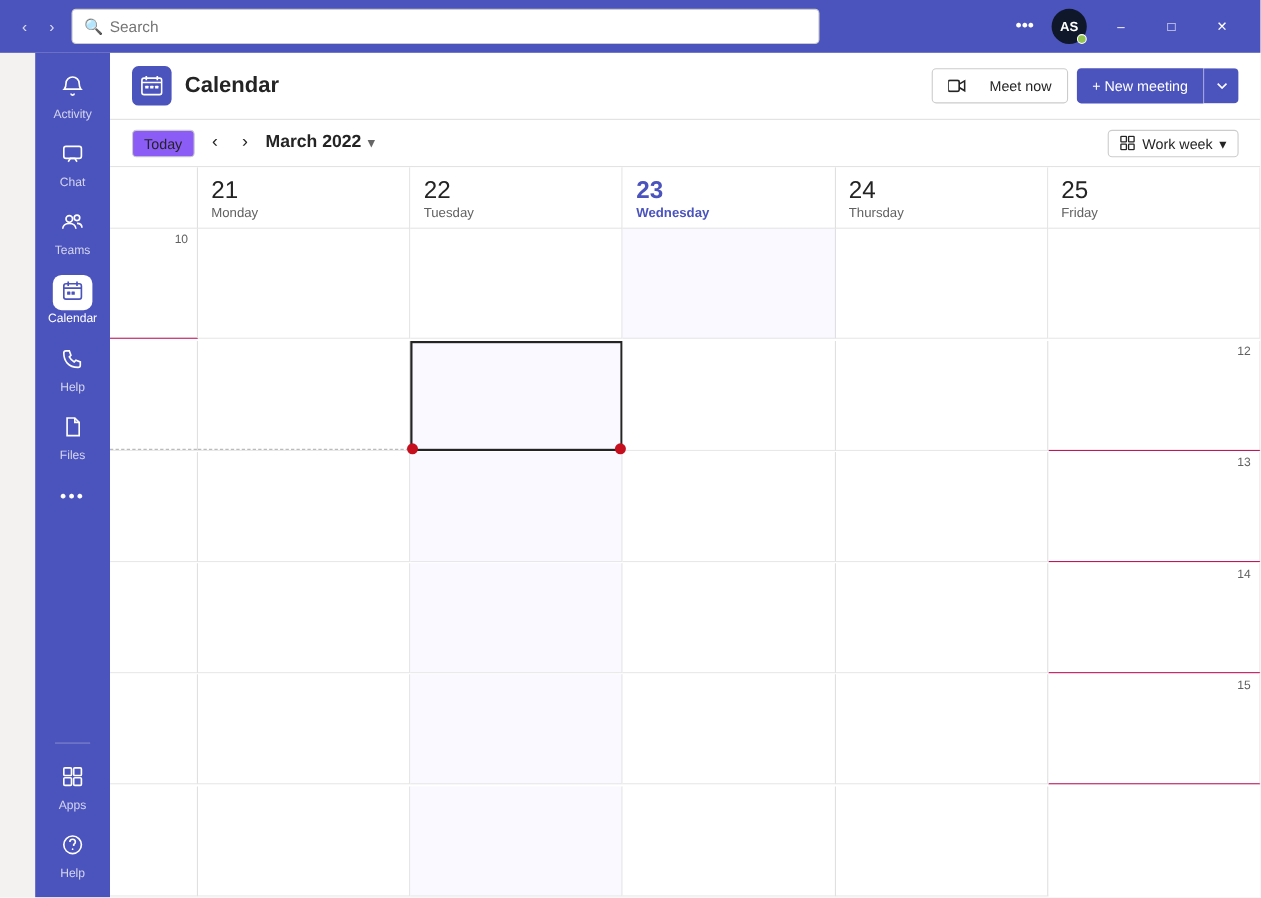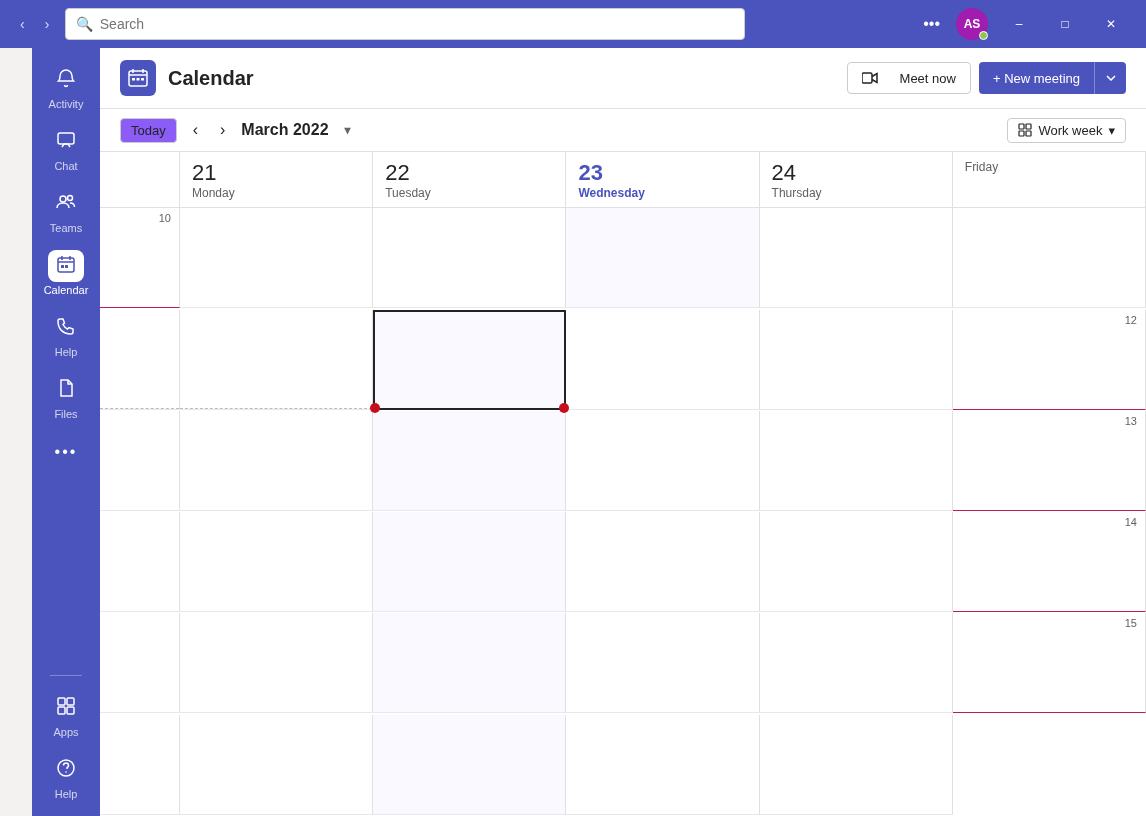--- a/index.html
+++ b/index.html
@@ -35,21 +35,21 @@
     }
     .search-bar input {
       border: none; outline: none; width: 100%;
       font-size: 14px; color: #333;
     }
     .search-icon { color: #666; font-size: 14px; }
     .title-bar-actions { display: flex; align-items: center; gap: 8px; margin-left: auto; }
     .title-bar-dots { color: white; font-size: 16px; padding: 4px 8px; cursor: pointer; }
     .avatar {
       width: 32px; height: 32px; border-radius: 50%;
-      background: #a21caf; color: white;
+      background: #0f172a; color: white;
       display: flex; align-items: center; justify-content: center;
       font-size: 12px; font-weight: 600; position: relative; cursor: pointer;
     }
     .avatar-badge {
       position: absolute; bottom: 0; right: 0;
       width: 9px; height: 9px; border-radius: 50%;
       background: #92c353; border: 1px solid white;
     }
     .window-controls { display: flex; gap: 0; }
     .window-btn {
@@ -190,21 +190,21 @@
       font-size: 13px;
       cursor: pointer;
       color: #242424;
     }
     .nav-arrow {
       border: none; background: none; cursor: pointer;
       font-size: 16px; color: #242424; padding: 4px 6px;
       border-radius: 4px;
     }
     .month-display {
-      display: flex; align-items: center; gap: 16px;
+      display: flex; align-items: center; gap: 6px;
       font-size: 16px; font-weight: 600; color: #242424; cursor: pointer;
     }
     .month-caret { font-size: 12px; color: #666; }
     .view-selector {
       margin-left: auto;
       display: flex; align-items: center; gap: 6px;
       border: 1px solid #ccc;
       border-radius: 4px;
       padding: 4px 10px;
       cursor: pointer;
@@ -479,20 +479,21 @@
           <div class="day-number today">23</div>
           <div class="day-name today">Wednesday</div>
         </div>
 
         <div class="day-header">
           <div class="day-number">24</div>
           <div class="day-name">Thursday</div>
         </div>
 
         <div class="day-header">
+          <div class="day-number">25</div>
           <div class="day-name">Friday</div>
         </div>
 
         <div class="time-cell">10</div>
         <div class="calendar-cell"></div>
         <div class="calendar-cell"></div>
         <div class="calendar-cell today-col"></div>
         <div class="calendar-cell"></div>
         <div class="calendar-cell"></div>
 

